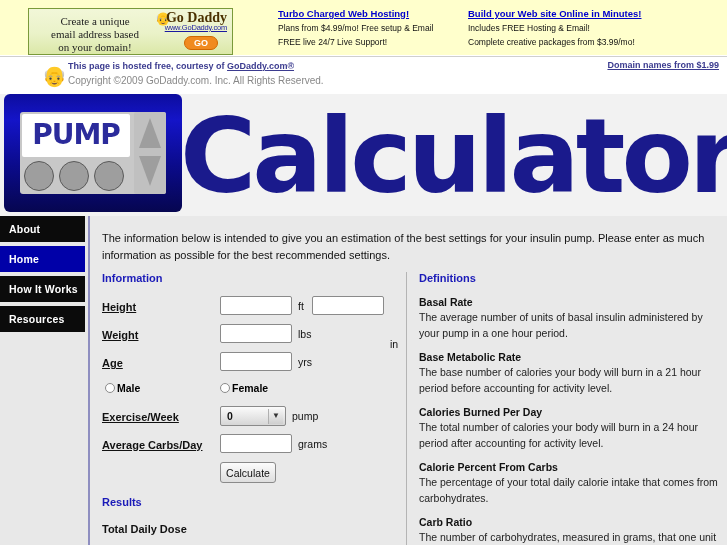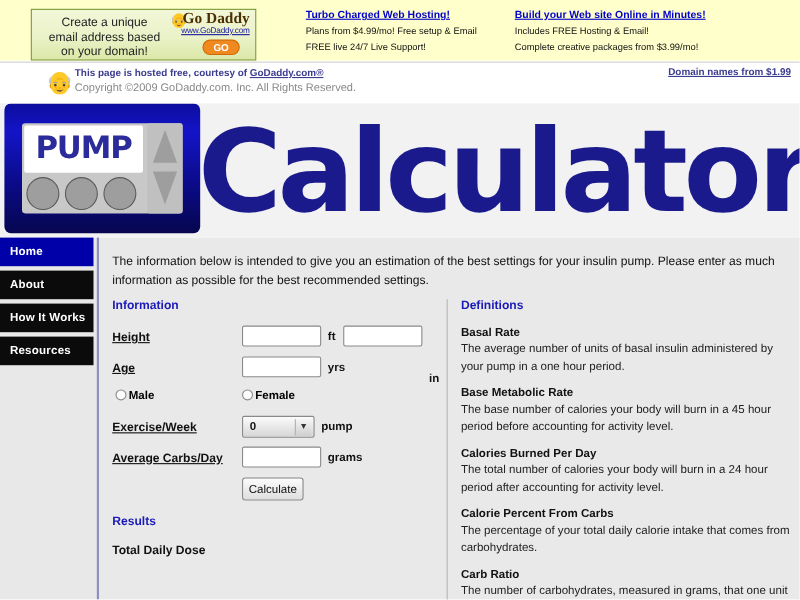--- a/index.html
+++ b/index.html
@@ -23,21 +23,21 @@
     width: 205px; height: 47px;
     border: 1px solid #7a9a3a;
     background: linear-gradient(to bottom, #f2f7d8 0%, #eaf2c8 55%, #dbe8a8 100%);
     overflow: hidden;
   }
   .ad-banner-text {
     position: absolute; left: 6px; top: 6px;
     width: 120px;
     font-size: 11px; line-height: 13px;
     color: #222; text-align: center;
-    font-family: Liberation Sans, sans-serif;
+    font-family: Liberation Serif, serif;
   }
   .gd-logo {
     position: absolute; right: 5px; top: 4px;
     width: 72px;
   }
   .gd-logo-word {
     font-size: 14px; font-weight: bold; color: #4a3000;
     font-family: "Liberation Serif", serif;
     text-align: right; line-height: 10px;
   }
@@ -234,21 +234,21 @@
   }
   .finput {
     position: absolute; top: 0;
     height: 19px;
     background: #ffffff;
     border: 1px solid #8a8a8a;
     border-radius: 2px;
   }
   .funit {
     position: absolute; top: 4px;
-    font-size: 10.5px; font-weight: bold; color: #111;
+    font-size: 10.5px; font-weight: normal; color: #111;
   }
   .radio-row { position: relative; height: 26px; }
   .radio-wrap { position: absolute; top: 2px; font-size: 10.5px; font-weight: bold; }
   .radio-dot {
     display: inline-block;
     width: 10px; height: 10px;
     border-radius: 50%;
     border: 1px solid #8a8a8a;
     background: #fdfdfd;
     vertical-align: -1px;
@@ -361,41 +361,46 @@
         <div class="tri-dn"></div>
       </div>
     </div>
   </div>
   <div class="logo-word">Calculator</div>
 </div>
 
 <div class="page-body">
 
   <div class="sidebar">
+    <div class="nav-item">About</div>
     <div class="nav-item active">Home</div>
-    <div class="nav-item">About</div>
     <div class="nav-item">How It Works</div>
     <div class="nav-item">Resources</div>
   </div>
 
   <div class="content">
 
     <div class="intro">The information below is intended to give you an estimation of the best settings for your insulin pump. Please enter as much information as possible for the best recommended settings.</div>
 
     <div class="col-left">
       <div class="sec-title">Information</div>
 
       <div class="frow">
         <span class="flabel">Height</span>
         <input class="finput" style="left: 118px; width: 72px;" value="">
         <span class="funit" style="left:196px;">ft</span>
         <input class="finput" style="left: 210px; width: 72px;" value="">
         <span class="funit" style="left:288px;margin-top:38px;">in</span>
       </div>
 
+      <div class="frow">
+        <span class="flabel">Weight</span>
+        <input class="finput" style="left: 118px; width: 72px;" value="">
+        <span class="funit" style="left:196px;">lbs</span>
+      </div>
 
       <div class="frow">
         <span class="flabel">Age</span>
         <input class="finput" style="left: 118px; width: 72px;" value="">
         <span class="funit" style="left:196px;">yrs</span>
       </div>
 
       <div class="radio-row">
         <span class="radio-wrap" style="left:3px;">
           <span class="radio-dot"></span><span>Male</span>
@@ -428,21 +433,21 @@
       <div class="res-item" style="margin-top:15px;">Total Daily Dose</div>
     </div>
 
     <div class="col-right">
       <div class="sec-title">Definitions</div>
 
       <div class="def-term" style="margin-top:0;">Basal Rate</div>
       <div class="def-text">The average number of units of basal insulin administered by your pump in a one hour period.</div>
 
       <div class="def-term">Base Metabolic Rate</div>
-      <div class="def-text">The base number of calories your body will burn in a 45 hour period before accounting for activity level.</div>
+      <div class="def-text">The base number of calories your body will burn in a 21 hour period before accounting for activity level.</div>
 
       <div class="def-term">Calories Burned Per Day</div>
       <div class="def-text">The total number of calories your body will burn in a 24 hour period after accounting for activity level.</div>
 
       <div class="def-term">Calorie Percent From Carbs</div>
       <div class="def-text">The percentage of your total daily calorie intake that comes from carbohydrates.</div>
 
       <div class="def-term">Carb Ratio</div>
       <div class="def-text">The number of carbohydrates, measured in grams, that one unit of</div>
     </div>

